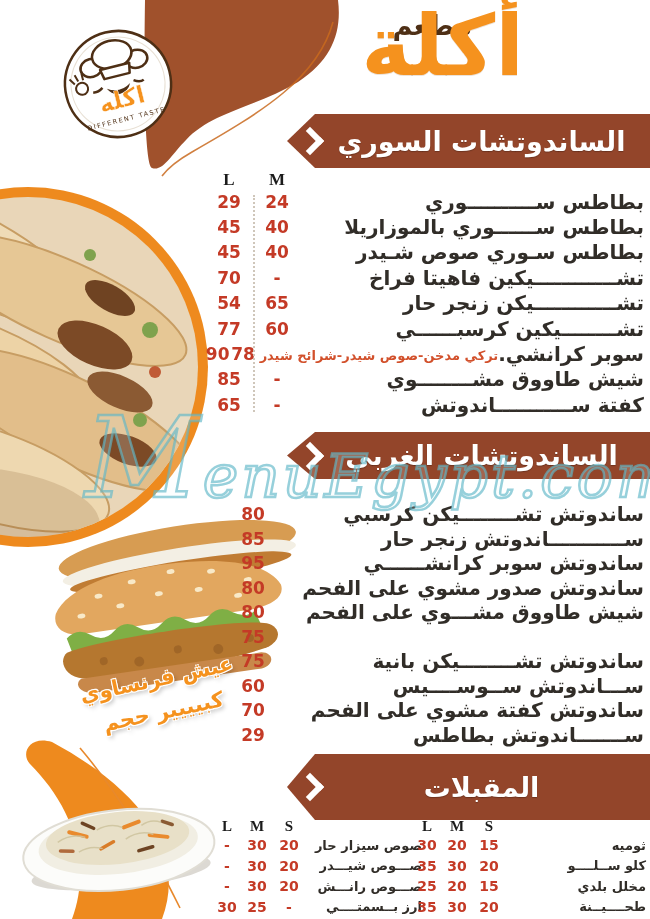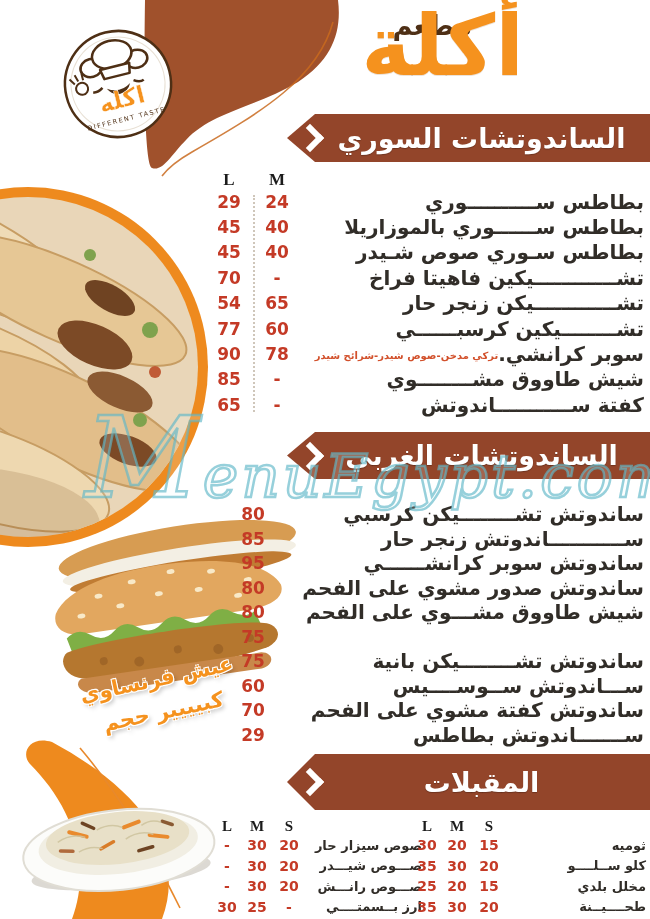--- a/index.html
+++ b/index.html
@@ -18,29 +18,29 @@
 
   
   .ribbon{position:absolute;left:287px;right:0;z-index:5;background:var(--banner-brown,#93452A);
     clip-path:polygon(0 50%,28px 0,100% 0,100% 100%,28px 100%);
     display:flex;align-items:center;justify-content:center;}
   .ribbon .chev{position:absolute;left:13px;top:50%;width:14px;height:14px;
     border-top:6px solid #fff;border-right:6px solid #fff;
     transform:translateY(-50%) rotate(45deg);}
   .ribbon .rtitle{color:#fff;font-weight:bold;font-size:27px;direction:rtl;padding-left:26px;
     text-shadow:0 1px 1px rgba(0,0,0,.25);}
-  .ribbon.r1{top:114px;height:48px;}
+  .ribbon.r1{top:114px;height:54px;}
   .ribbon.r2{top:432px;height:47px;}
-  .ribbon.r3{top:754px;height:56px;}
+  .ribbon.r3{top:754px;height:66px;}
 
   
   .price{color:var(--price-red,#C43A26);font-weight:bold;font-size:17px;text-align:center;}
   .nm{flex:1;text-align:right;direction:rtl;font-size:20px;font-weight:bold;
       color:var(--text-dark,#312D28);line-height:1;white-space:nowrap;padding-right:2px;}
-  .note{font-size:10px;color:var(--note-orange,#D2502B);font-weight:bold;margin-left:4px;vertical-align:middle;}
+  .note{font-size:13px;color:var(--note-orange,#D2502B);font-weight:bold;margin-left:4px;vertical-align:middle;}
 
   
   .sec1-head{position:absolute;top:170px;left:205px;width:96px;display:flex;z-index:10;}
   .sec1-head span{width:48px;text-align:center;font-family:"Liberation Serif","DejaVu Serif",serif;
     font-weight:bold;font-size:17px;color:#1b1b1b;}
   .sec1{position:absolute;top:189px;left:205px;right:4px;z-index:10;}
   .sec1::before{content:'';position:absolute;left:48px;top:6px;bottom:6px;
     border-left:2px dotted #cfc6ba;}
   .sec1 .row{display:flex;align-items:center;height:25.4px;}
   .sec1 .pl,.sec1 .pm{width:48px;}

